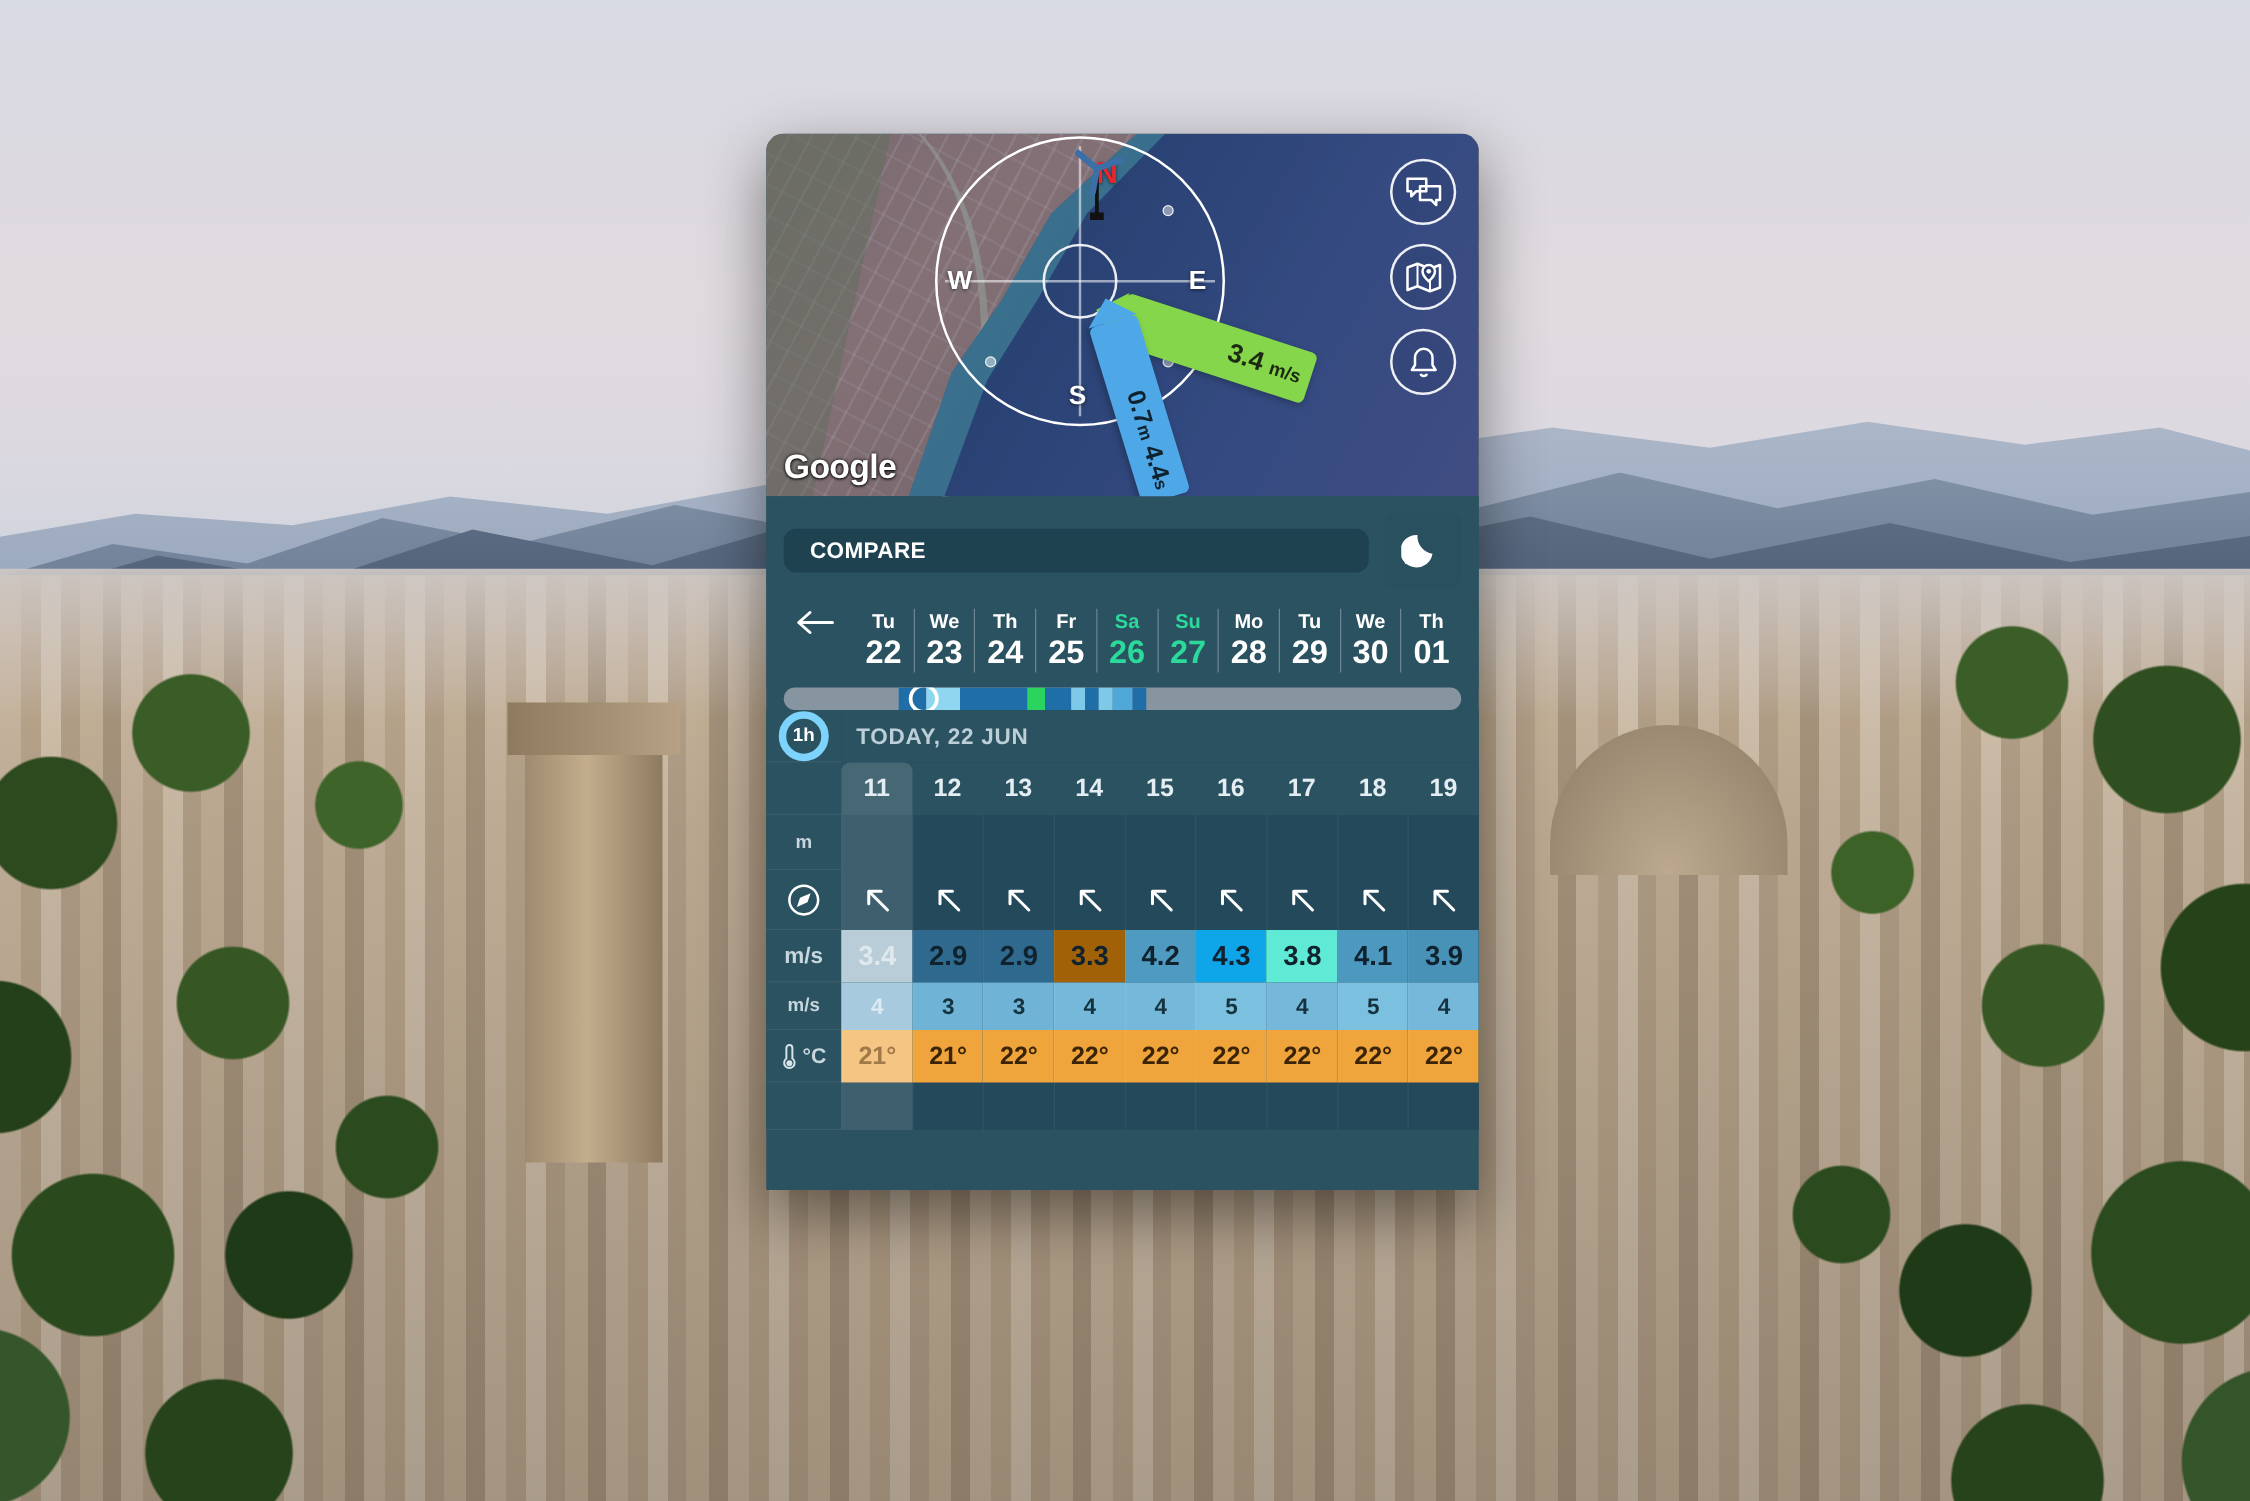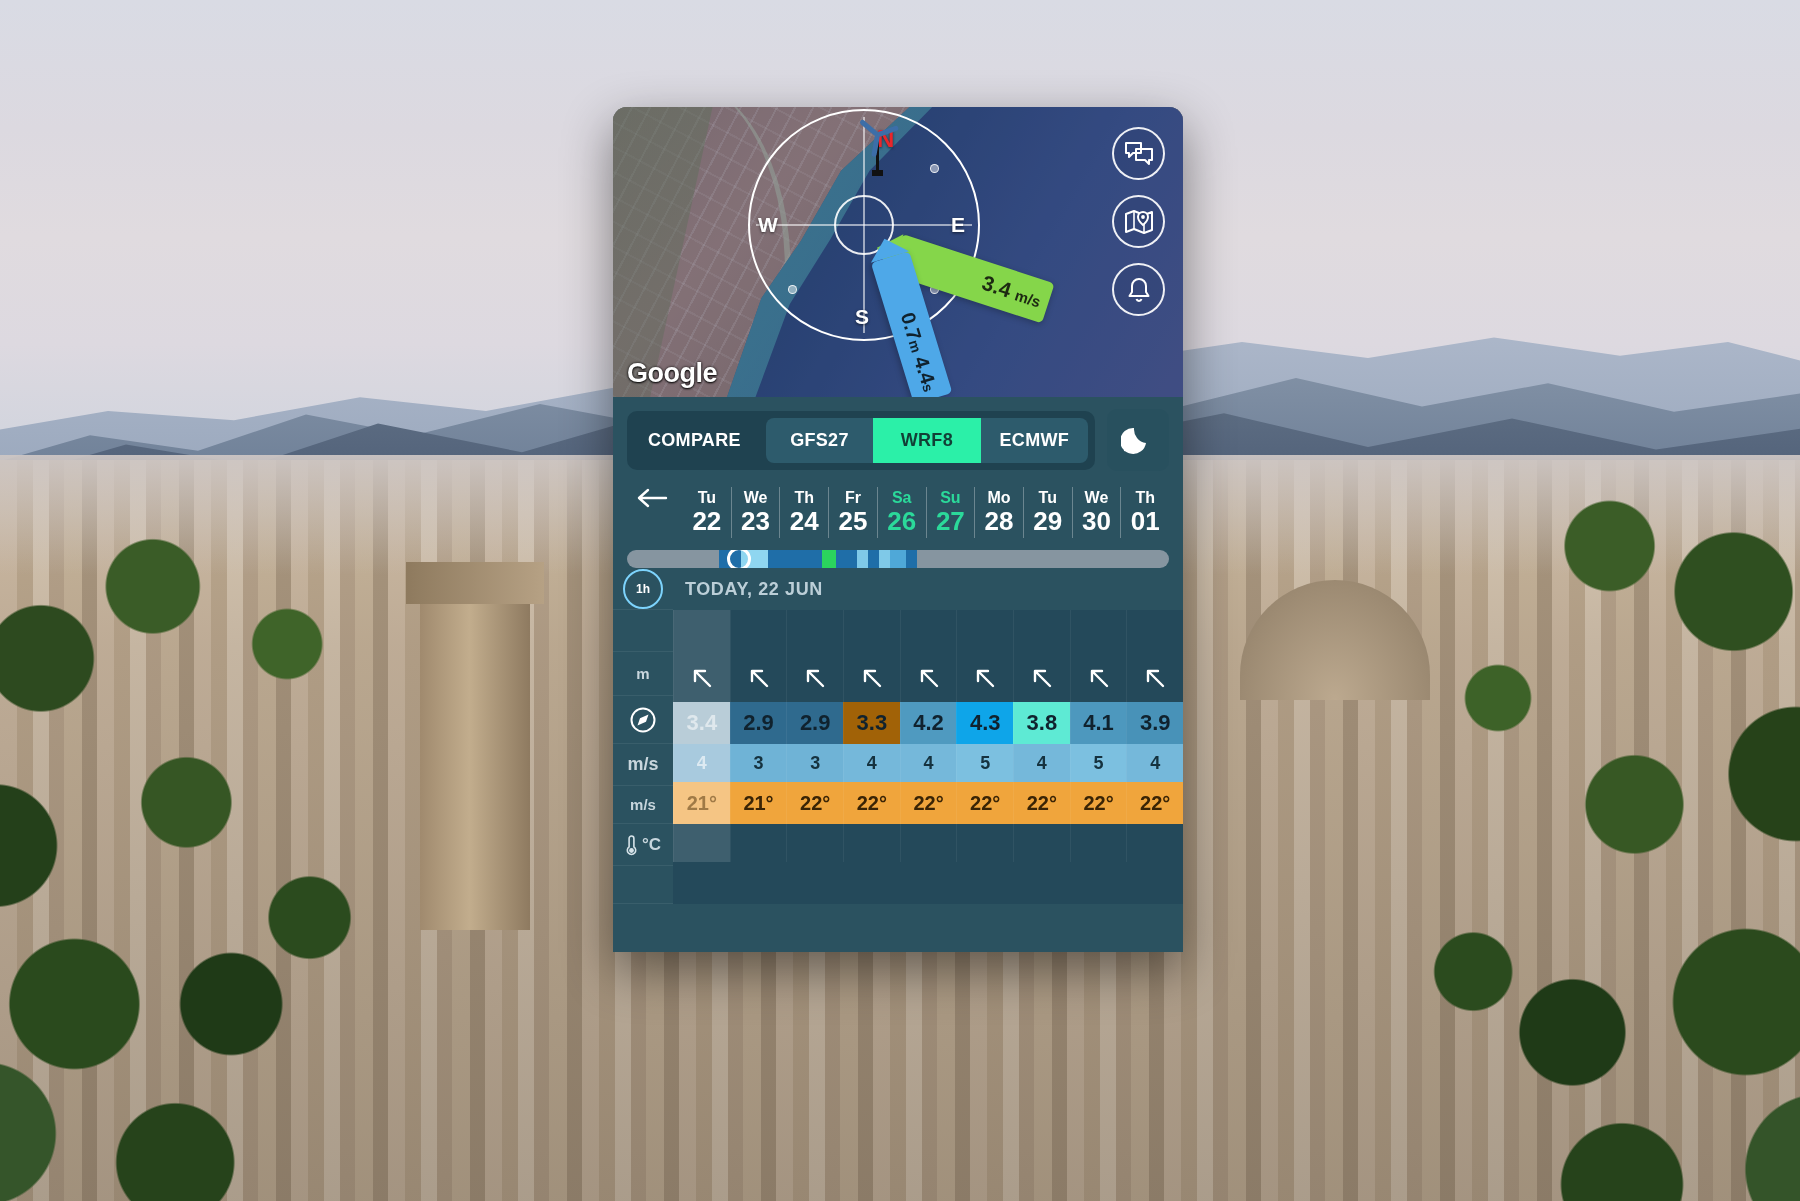--- a/index.html
+++ b/index.html
@@ -273,23 +273,23 @@
   .r-title { height: 42px; }
   .r-hours { height: 42px; }
   .r-wave  { height: 44px; }
   .r-dir   { height: 48px; }
   .r-wind  { height: 42px; }
   .r-gust  { height: 38px; }
   .r-temp  { height: 42px; }
   .r-gap   { height: 38px; }
 
   .chip1h {
-    width: 40px; height: 40px; border-radius: 50%; border: 2px solid #7dd3fc;
+    width: 40px; height: 40px; border-radius: 50%; border: 6px solid #7dd3fc;
     display: flex; align-items: center; justify-content: center;
-    color: #fff; font-size: 12px; font-weight: bold;
+    color: #fff; font-size: 15px; font-weight: bold;
   }
 
   .fc-rowhead { height: 42px; display: flex; align-items: center; padding-left: 12px; background: #2b5260; }
   .fc-rowhead span { color: #bccfd8; font-size: 18px; font-weight: bold; letter-spacing: .6px; }
 
   .grid-row { display: flex; height: 42px; }
   .cell { flex: 1; display: flex; align-items: center; justify-content: center;
           border-left: 1px solid rgba(255,255,255,.06); font-weight: bold; }
 
   .row-hours { height: 42px; background: #2b5260; }
@@ -396,25 +396,20 @@
           <path d="M13 3 a7 7 0 0 1 7 7 v6 l2.5 4 H3.5 L6 16 v-6 a7 7 0 0 1 7 -7 z" fill="none" stroke="#fff" stroke-width="2" stroke-linejoin="round"></path>
           <path d="M10.5 23 a2.6 2.6 0 0 0 5 0" fill="none" stroke="#fff" stroke-width="2"></path>
         </svg>
       </div>
     </div>
   </div>
 
   <div class="modelbar">
     <div class="model-group">
       <div class="compare-lbl">COMPARE</div>
-      <div class="model-tabs">
-        <div class="model-tab">GFS27</div>
-        <div class="model-tab active">WRF8</div>
-        <div class="model-tab">ECMWF</div>
-      </div>
     </div>
     <div class="night-btn">
       <svg width="34" height="34" viewBox="0 0 34 34">
         <path d="M13 5 a13 13 0 1 0 12 15 a14 14 0 0 1 -12 -15 z" fill="#fff"></path>
         <circle cx="11" cy="15.5" r="2.4" fill="#fff"></circle>
         <path d="M11 18 L10 24 L6 27 M11 19.5 L15 22" stroke="#fff" stroke-width="2" fill="none" stroke-linecap="round"></path>
         <path d="M4 27 H15" stroke="#fff" stroke-width="2.4" stroke-linecap="round"></path>
       </svg>
     </div>
   </div>
@@ -509,20 +504,31 @@
       <div class="lbl-cell r-gap"></div>
 
     </div>
 
     <div class="fc-grid">
 
       <div class="fc-rowhead">
         <span>TODAY, 22 JUN</span>
       </div>
 
+      <div class="grid-row row-hours">
+        <div class="cell past">11</div>
+        <div class="cell">12</div>
+        <div class="cell">13</div>
+        <div class="cell">14</div>
+        <div class="cell">15</div>
+        <div class="cell">16</div>
+        <div class="cell">17</div>
+        <div class="cell">18</div>
+        <div class="cell">19</div>
+      </div>
 
       <div class="grid-row row-wave">
         <div class="cell past"></div>
         <div class="cell"></div>
         <div class="cell"></div>
         <div class="cell"></div>
         <div class="cell"></div>
         <div class="cell"></div>
         <div class="cell"></div>
         <div class="cell"></div>

